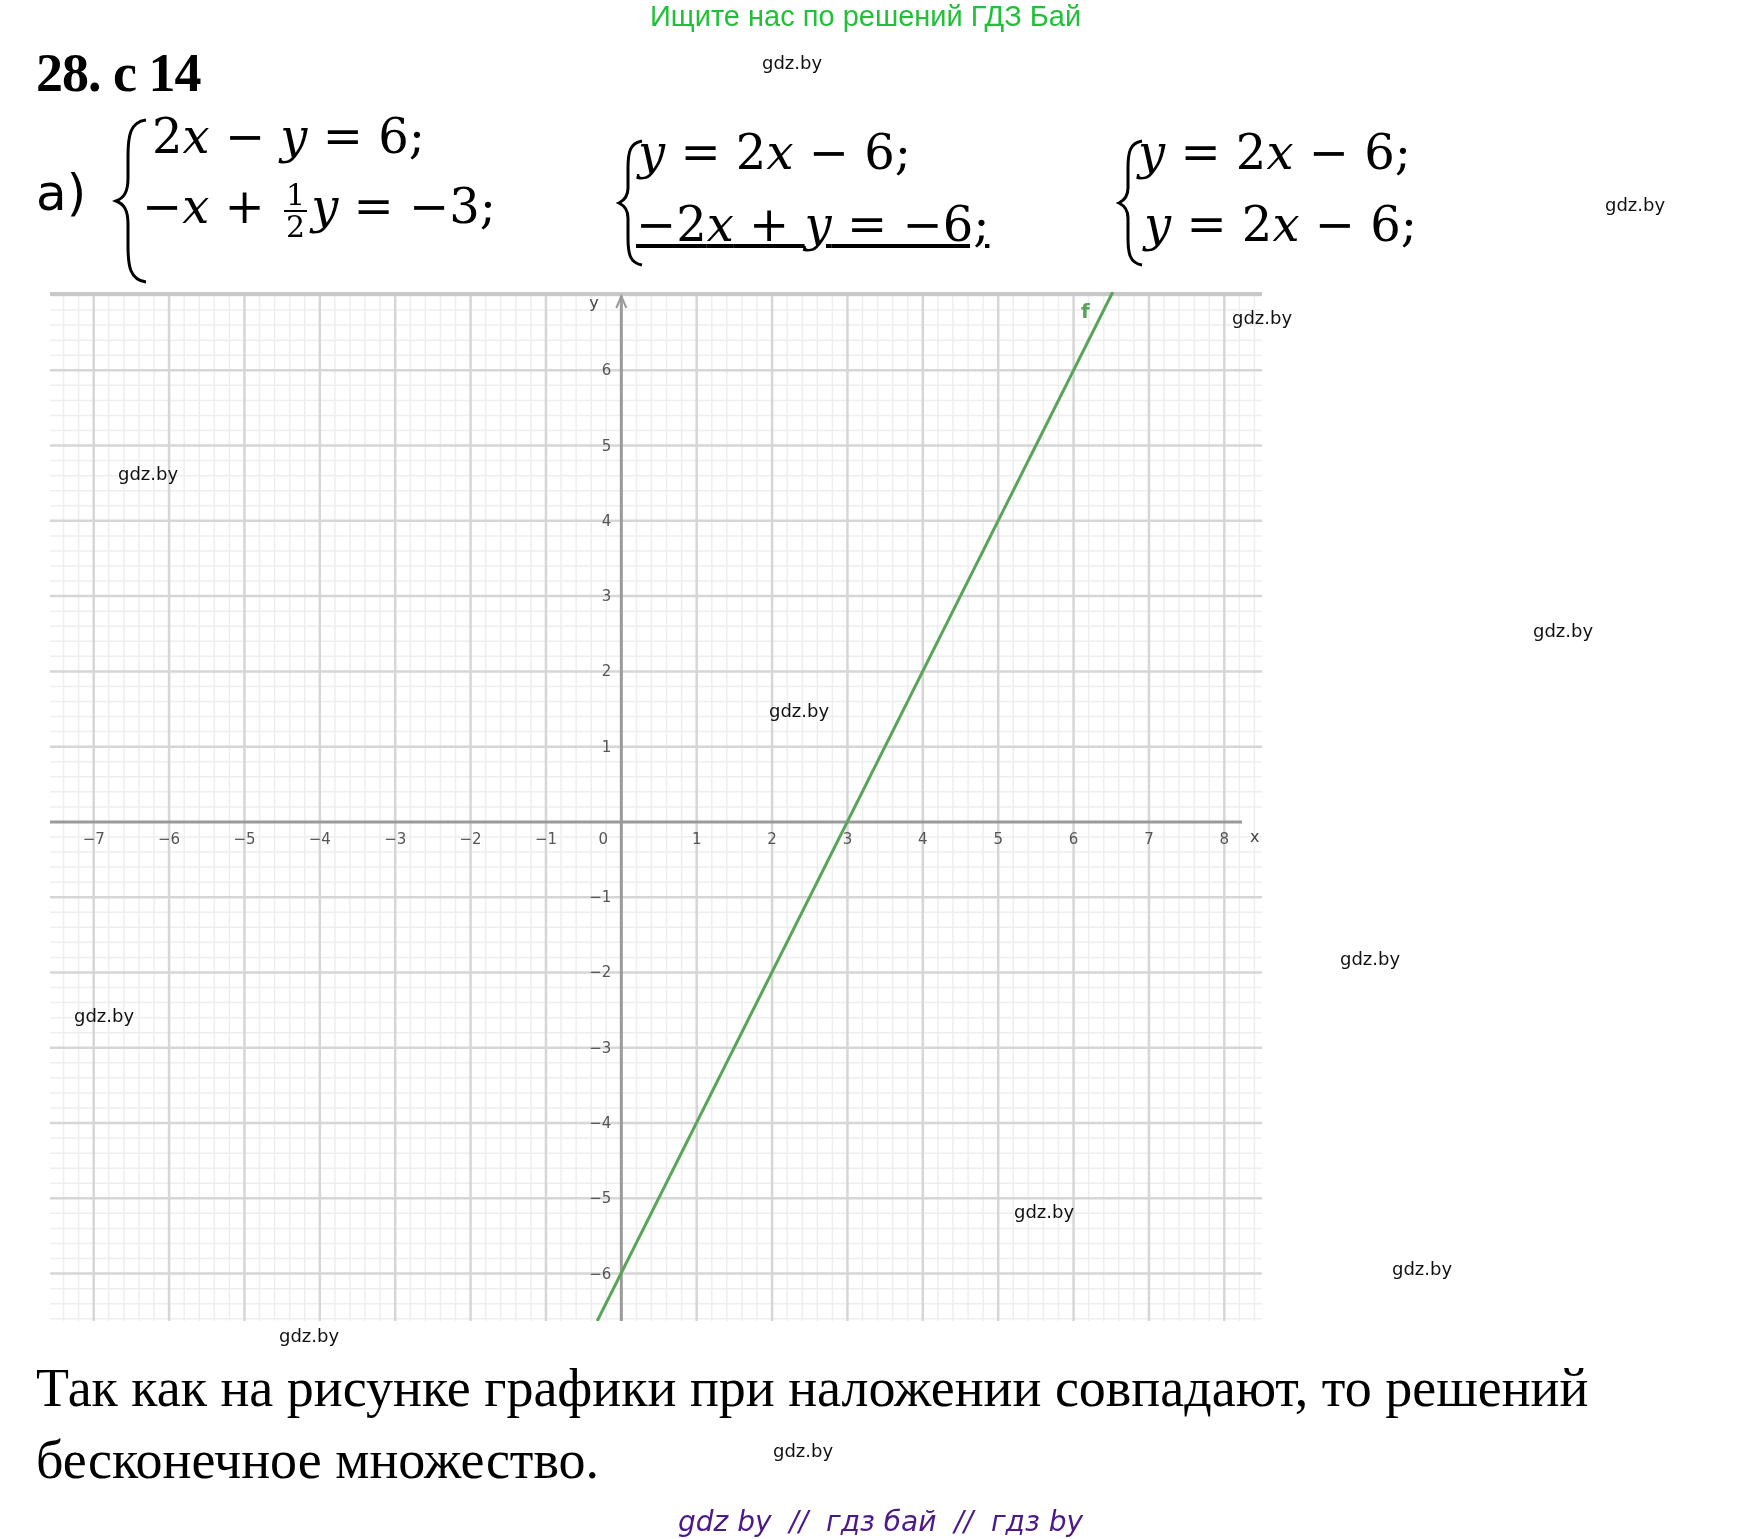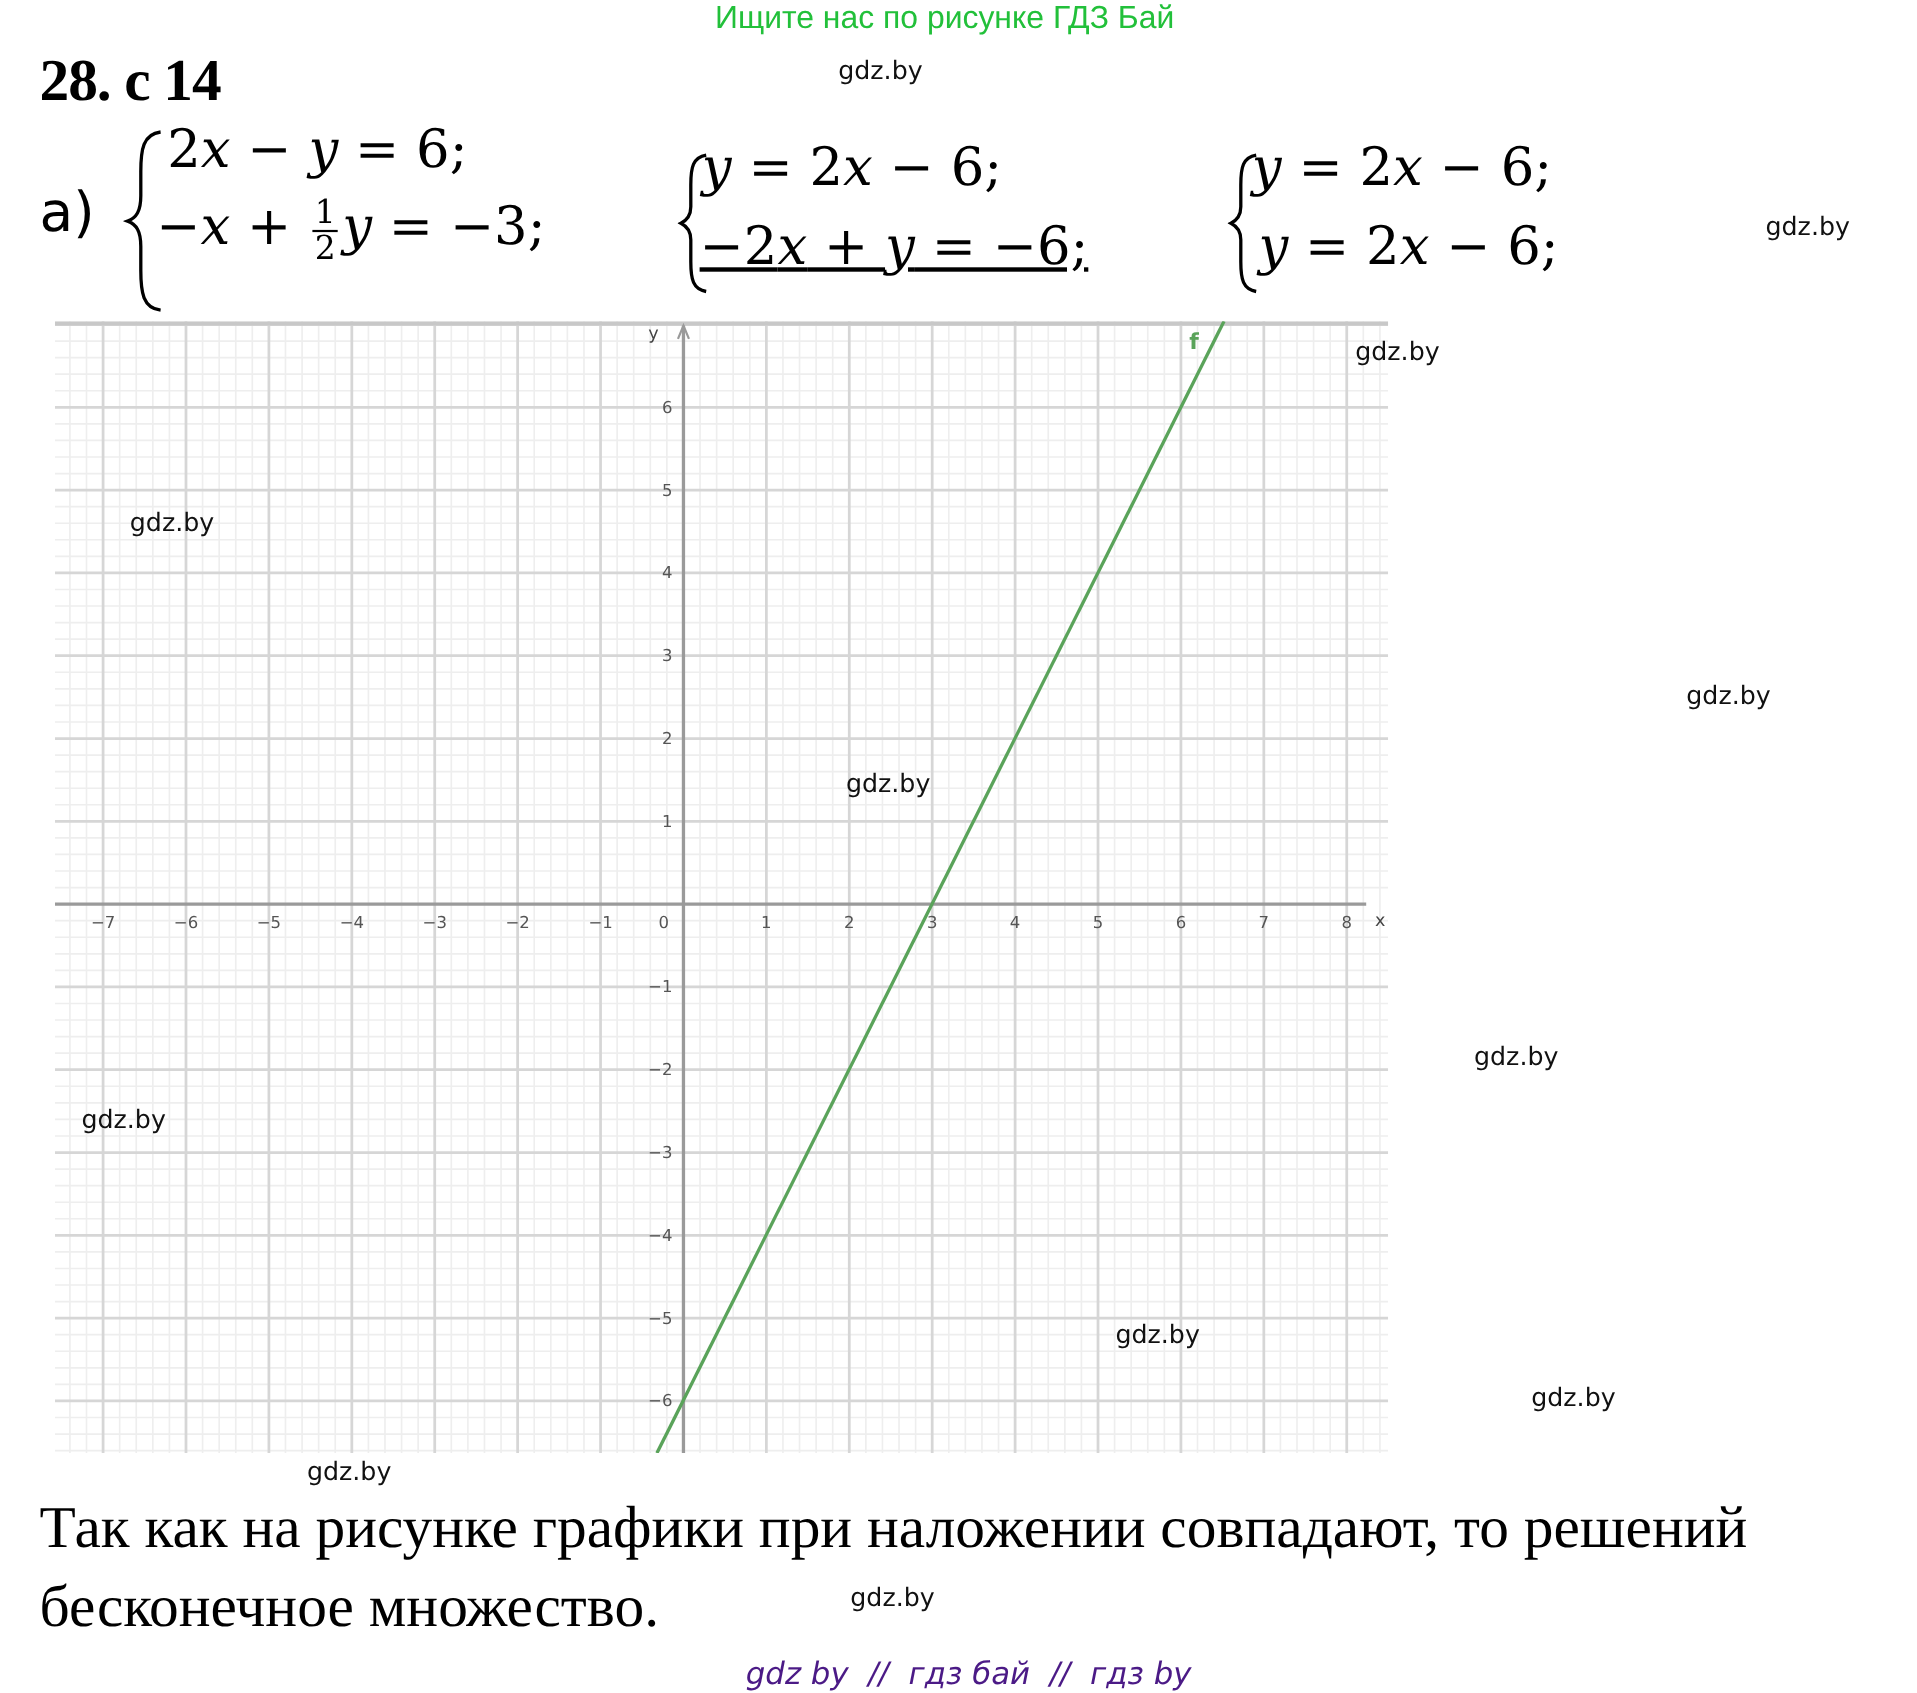--- a/index.html
+++ b/index.html
@@ -1,34 +1,34 @@
 <!DOCTYPE html>
 <html><head>
 <meta charset="utf-8">
 <style>
   html, body { margin: 0; padding: 0; background: #ffffff; }
   body { width: 1743px; height: 1539px; position: relative; overflow: hidden; font-family: "Liberation Serif", serif; color: #000; }
   .abs { position: absolute; white-space: nowrap; }
   .promo { left: 650px; top: 0px; font-family: "Liberation Sans", sans-serif; font-size: 29px; color: #22c03a; }
   .task-title { left: 36px; top: 42px; font-family: "Liberation Serif", serif; font-weight: bold; font-size: 54px; letter-spacing: -1px; }
-  .wm { font-family: "DejaVu Sans", sans-serif; font-size: 23px; color: #111; }
+  .wm { font-family: "DejaVu Sans", sans-serif; font-size: 18px; color: #111; }
   .math { font-family: "DejaVu Serif", serif; font-size: 48px; }
   .math i { font-style: italic; }
   .label-a { left: 36px; top: 164px; font-size: 50px; font-family: "DejaVu Sans", sans-serif; }
   .frac { display: inline-block; vertical-align: middle; text-align: center; font-size: 30px; line-height: 30px; margin: 0 4px; }
   .frac span { display: block; }
   .frac .num { border-bottom: 2px solid #000; padding: 0 2px; }
   .conclusion { left: 36px; top: 1352px; font-family: "Liberation Serif", serif; font-size: 54px; line-height: 72px; white-space: normal; width: 1720px; }
   .footer { left: 678px; top: 1505px; font-family: "DejaVu Sans", sans-serif; font-size: 28px; color: #4b1a86; }
   svg text { font-family: "DejaVu Sans", sans-serif; }
 </style>
 </head>
 <body>
 
-<div class="abs promo">Ищите нас по рисунке ГДЗ Бай</div>
+<div class="abs promo">Ищите нас по решений ГДЗ Бай</div>
 
 <div class="abs task-title">28. с 14</div>
 
 <div id="watermarks">
     <div class="abs wm" style="left: 762px; top: 52px; z-index: 5;">gdz.by</div>
     <div class="abs wm" style="left: 1605px; top: 194px; z-index: 5;">gdz.by</div>
     <div class="abs wm" style="left: 1232px; top: 307px; z-index: 5;">gdz.by</div>
     <div class="abs wm" style="left: 118px; top: 463px; z-index: 5;">gdz.by</div>
     <div class="abs wm" style="left: 1533px; top: 620px; z-index: 5;">gdz.by</div>
     <div class="abs wm" style="left: 769px; top: 700px; z-index: 5;">gdz.by</div>

